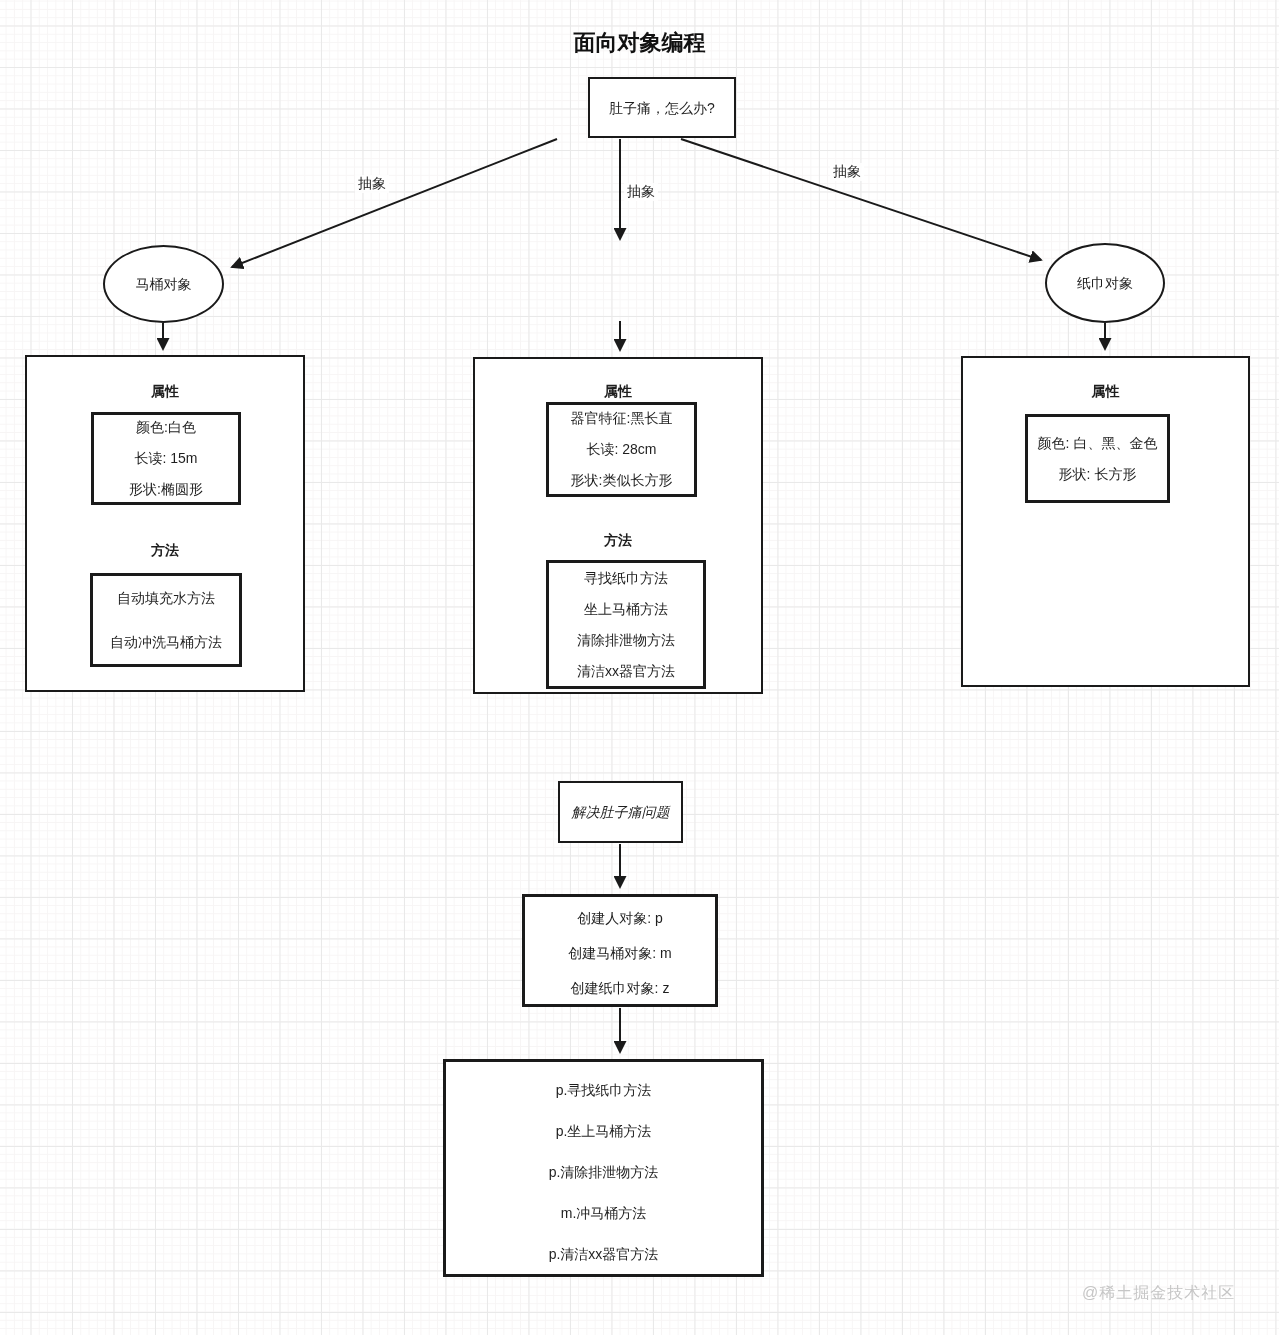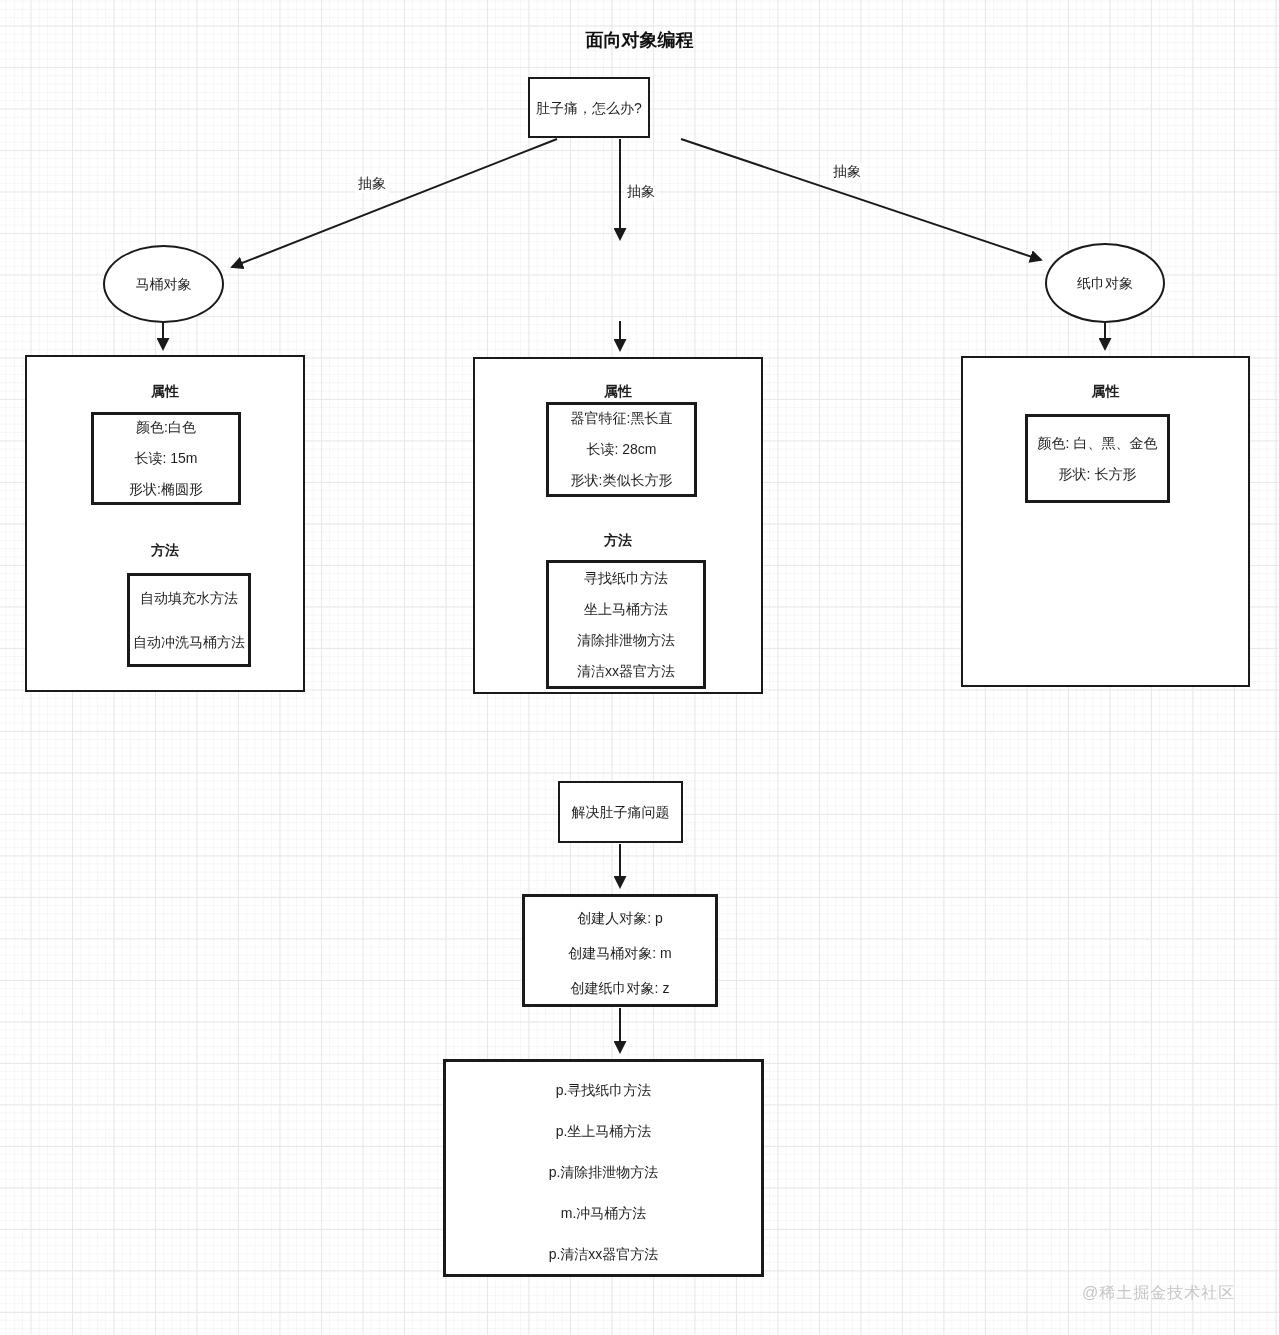--- a/index.html
+++ b/index.html
@@ -16,21 +16,21 @@
       linear-gradient(to bottom, #f7f5f5 1px, transparent 1px);
     background-size: 41.5px 41.5px, 41.5px 41.5px, 8.3px 8.3px, 8.3px 8.3px;
     background-position: 30.5px 25.5px, 30.5px 25.5px, 30.5px 25.5px, 30.5px 25.5px;
     font-family: "Liberation Sans", "DejaVu Sans", sans-serif;
     color: #1f1f1f;
   }
   .diagram-title {
     position: absolute;
     left: 0; right: 0; top: 28px;
     text-align: center;
-    font-size: 18px;
+    font-size: 22px;
     font-weight: 700;
     color: #111;
   }
   .node {
     position: absolute;
     background: #ffffff;
     border: 2px solid #1a1a1a;
     display: flex;
     flex-direction: column;
     align-items: center;
@@ -91,21 +91,21 @@
       <line x1="163" y1="323" x2="163" y2="349" marker-end="url(#arrow)"></line>
       <line x1="620" y1="321" x2="620" y2="350" marker-end="url(#arrow)"></line>
       <line x1="1105" y1="323" x2="1105" y2="349" marker-end="url(#arrow)"></line>
       <line x1="620" y1="844" x2="620" y2="887" marker-end="url(#arrow)"></line>
       <line x1="620" y1="1008" x2="620" y2="1052" marker-end="url(#arrow)"></line>
     </g>
   </svg>
 
   <div class="diagram-title">面向对象编程</div>
 
-  <div class="node" style="left:528px; top:77px; width:122px; height:61px;">
+  <div class="node" style="left:588px; top:77px; width:148px; height:61px;">
     <span class="line">肚子痛，怎么办?</span>
   </div>
 
   <div class="edge-label" style="left:372px; top:184px;">抽象</div>
   <div class="edge-label" style="left:641px; top:192px;">抽象</div>
   <div class="edge-label" style="left:847px; top:172px;">抽象</div>
 
   <div class="node ellipse" style="left:103px; top:245px; width:121px; height:78px;">
     <span>马桶对象</span>
   </div>
@@ -114,21 +114,21 @@
   </div>
 
   <div class="node class-box" style="left:25px; top:355px; width:280px; height:337px;">
     <div class="sec-header" style="top:24px;">属性</div>
     <div class="node thick inner lh31" style="left:64px; top:55px; width:150px; height:93px;">
       <div class="line">颜色:白色</div>
       <div class="line">长读: 15m</div>
       <div class="line">形状:椭圆形</div>
     </div>
     <div class="sec-header" style="top:183px;">方法</div>
-    <div class="node thick inner lh44" style="left:63px; top:216px; width:124px; height:94px;margin-left:37px;">
+    <div class="node thick inner lh44" style="left:63px; top:216px; width:152px; height:94px;">
       <div class="line">自动填充水方法</div>
       <div class="line">自动冲洗马桶方法</div>
     </div>
   </div>
 
   <div class="node class-box" style="left:473px; top:357px; width:290px; height:337px;">
     <div class="sec-header" style="top:22px;">属性</div>
     <div class="node thick inner lh31" style="left:71px; top:43px; width:151px; height:95px;">
       <div class="line">器官特征:黑长直</div>
       <div class="line">长读: 28cm</div>
@@ -144,21 +144,21 @@
   </div>
 
   <div class="node class-box" style="left:961px; top:356px; width:289px; height:331px;">
     <div class="sec-header" style="top:23px;">属性</div>
     <div class="node thick inner lh31" style="left:62px; top:56px; width:145px; height:89px;">
       <div class="line">颜色: 白、黑、金色</div>
       <div class="line">形状: 长方形</div>
     </div>
   </div>
 
-  <div class="node" style="left:558px; top:781px; width:125px; height:62px;">
+  <div class="node" style="left:558px; top:781px; width:125px; height:62px;font-style:italic;">
     <span class="line">解决肚子痛问题</span>
   </div>
 
   <div class="node thick lh35" style="left:522px; top:894px; width:196px; height:113px; padding-top:6px;">
     <div class="line">创建人对象: p</div>
     <div class="line">创建马桶对象: m</div>
     <div class="line">创建纸巾对象: z</div>
   </div>
 
   <div class="node thick lh41" style="left:443px; top:1059px; width:321px; height:218px; padding-top:8px;">

